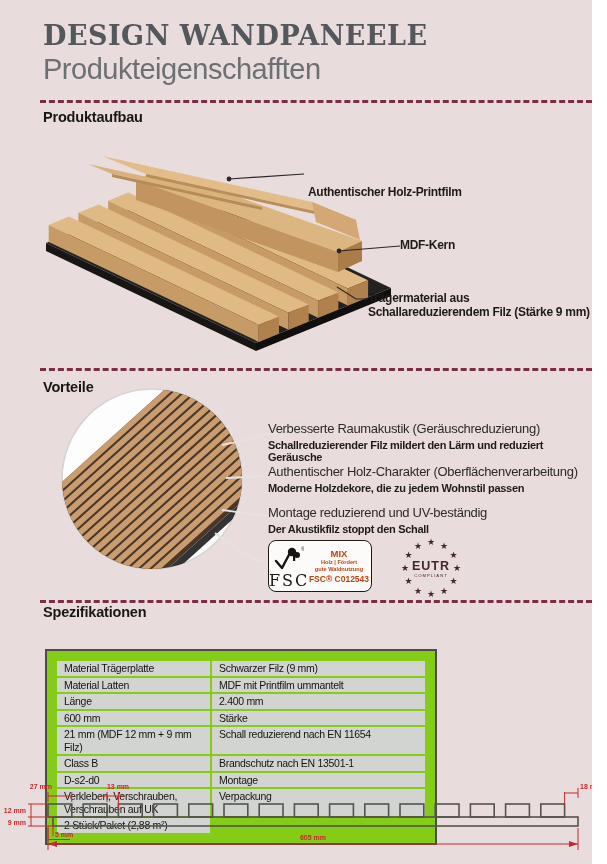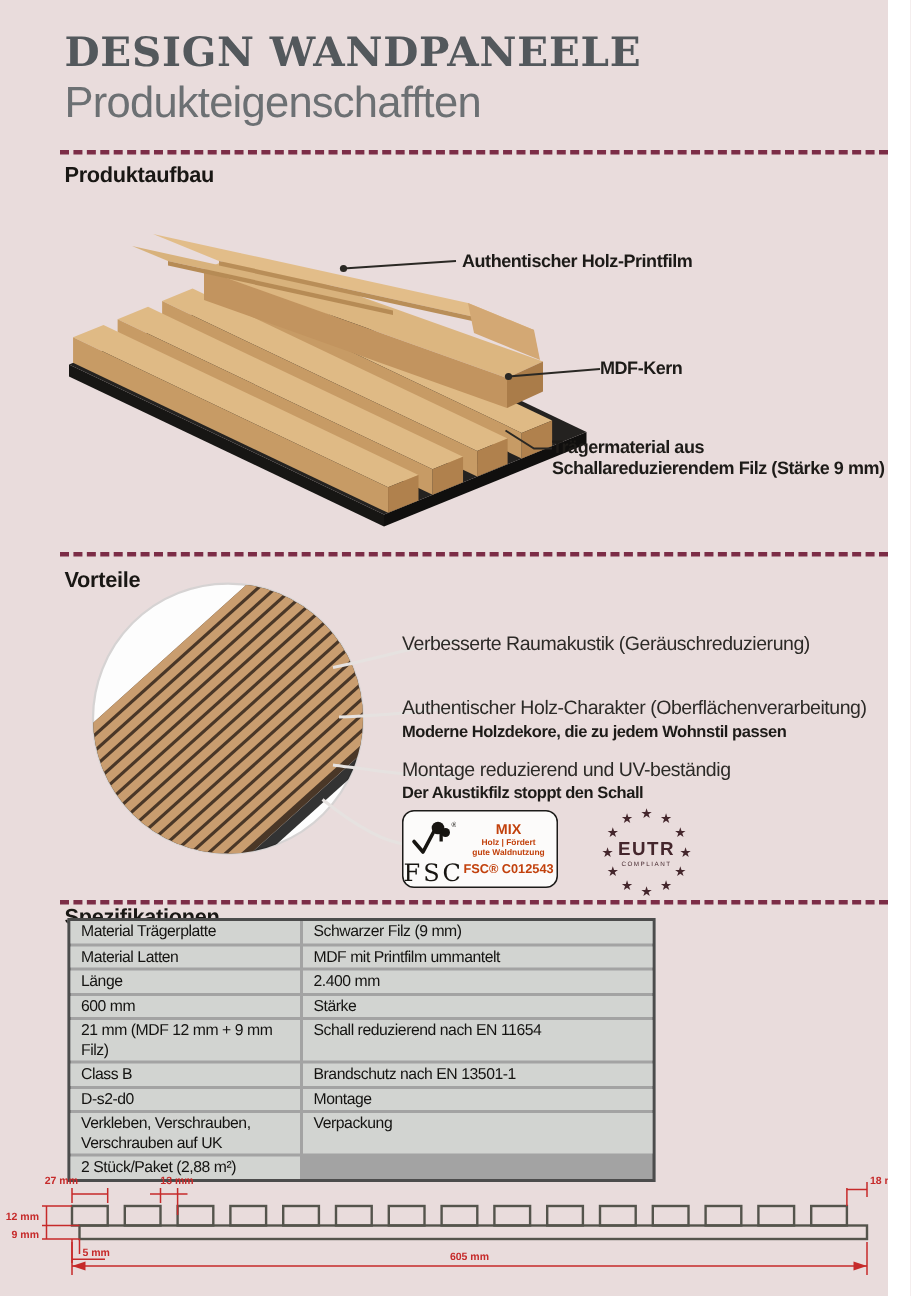--- a/index.html
+++ b/index.html
@@ -15,22 +15,22 @@
   .bullet .bt{font-size:13px;color:#2c2a27;}
   .bullet .bs{font-size:11px;font-weight:bold;color:#1d1b18;margin-top:3px;}
   .fscbox{position:absolute;left:268px;top:540px;width:104px;height:52px;background:#fcfbfa;
           border:1.6px solid #1c1b19;border-radius:8px;display:flex;align-items:center;box-sizing:border-box;}
   .fscleft{width:38px;text-align:center;}
   .fscbrand{font-family:"DejaVu Serif",serif;font-size:16px;letter-spacing:2px;color:#171511;line-height:10px;}
   .fscright{flex:1;text-align:center;color:#c2410c;}
   .fscmix{font-size:9.5px;font-weight:bold;}
   .fscclaim{font-size:5.6px;font-weight:bold;line-height:6.5px;}
   .fsccode{font-size:8.5px;font-weight:bold;margin-top:2px;}
-  .spectable{position:absolute;left:45px;top:612px;width:392px;background:#a3a3a3;
-             border:2px solid #4c4c4c;box-sizing:border-box;padding:0;
+  .spectable{position:absolute;left:45px;top:649px;width:392px;background:#84cc16;
+             border:2px solid #4c4c4c;box-sizing:border-box;padding:10px;
              display:grid;grid-template-columns:153px 1fr;gap:2px;}
   .spectable .cell{background:#d2d4d1;font-size:10.5px;color:#141311;letter-spacing:-.3px;
                    padding:1px 0 1px 7px;line-height:12.5px;}
   svg text{font-family:"Liberation Sans",sans-serif;}
 </style>
 </head>
 <body>
 
 <div class="page">
 
@@ -77,21 +77,21 @@
 
     <g stroke="#2a2824" stroke-width="1.2" fill="none">
       <line x1="191" y1="51" x2="266" y2="46"></line>
       <line x1="301" y1="123" x2="362" y2="118"></line>
       <polyline points="299,159 318,171 330,171"></polyline>
     </g>
     <circle cx="191" cy="51" r="2.4" fill="#2a2824"></circle>
     <circle cx="301" cy="123" r="2.4" fill="#2a2824"></circle>
   </svg>
 
-  <div class="dialabel" style="left:308px;top:167px">Authentischer Holz-Printfilm</div>
+  <div class="dialabel" style="left:308px;top:185px">Authentischer Holz-Printfilm</div>
   <div class="dialabel" style="left:400px;top:238px">MDF-Kern</div>
   <div class="dialabel" style="left:368px;top:291px;width:235px">
     <div>Trägermaterial aus</div>
     <div>Schallareduzierendem Filz (Stärke 9 mm)</div>
   </div>
 
   <div class="dashrule" style="top:368px"></div>
 
   <div class="sechead" style="top:379px">Vorteile</div>
 
@@ -133,20 +133,21 @@
     <g stroke="#e6e2e0" stroke-width="2" fill="none">
       <path d="M22,30 C 60,22 80,15 105,12"></path>
       <path d="M26,63 C 60,62 80,59 105,57"></path>
       <path d="M22,95 C 60,100 80,103 105,103"></path>
       <path d="M15,118 C 40,138 58,147 72,148"></path>
     </g>
   </svg>
 
   <div class="bullet" style="top:421px">
     <div class="bt">Verbesserte Raumakustik (Geräuschreduzierung)</div>
+    <div class="bs">Schallreduzierender Filz mildert den Lärm und reduziert Geräusche</div>
   </div>
   <div class="bullet" style="top:464px">
     <div class="bt">Authentischer Holz-Charakter (Oberflächenverarbeitung)</div>
     <div class="bs">Moderne Holzdekore, die zu jedem Wohnstil passen</div>
   </div>
   <div class="bullet" style="top:505px">
     <div class="bt">Montage reduzierend und UV-beständig</div>
     <div class="bs">Der Akustikfilz stoppt den Schall</div>
   </div>
 

